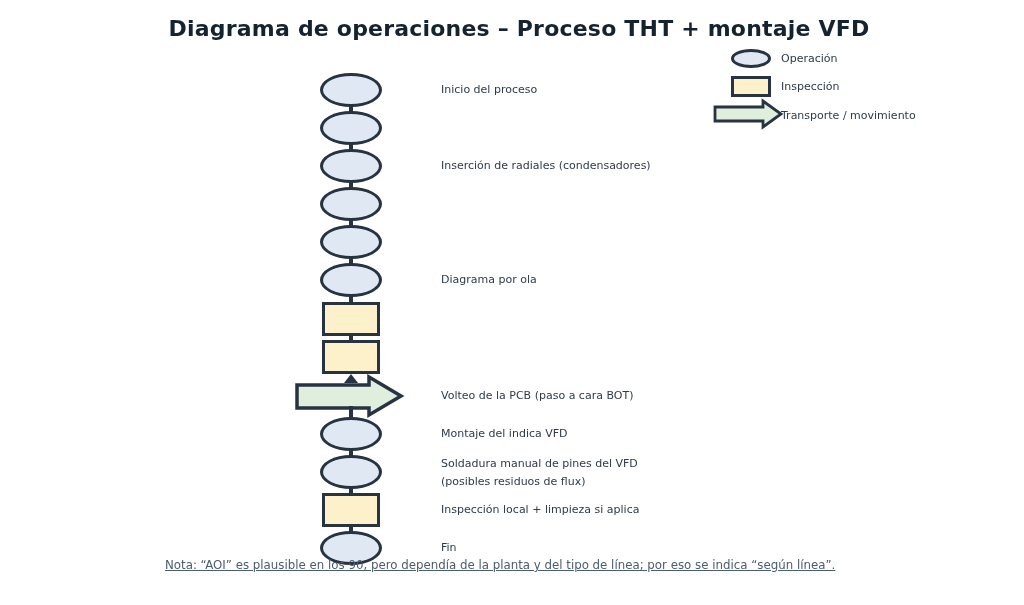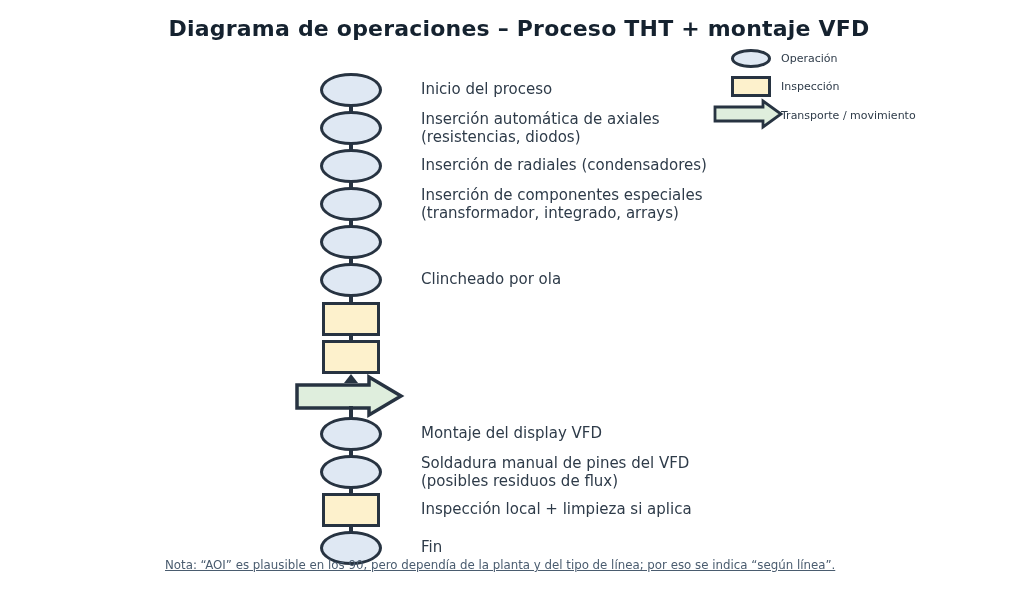--- a/index.html
+++ b/index.html
@@ -65,23 +65,23 @@
     position: absolute;
     left: 315px; top: 374px;
     width: 0; height: 0;
     border-left: 7px solid transparent;
     border-right: 7px solid transparent;
     border-bottom: 9px solid var(--stroke);
     z-index: 4;
   }
   .step-label {
     position: absolute;
-    left: 392px;
+    left: 412px;
     transform: translateY(-50%);
-    font-size: 15px;
+    font-size: 11px;
     line-height: 17.5px;
     color: var(--label_color);
     white-space: pre-line;
     z-index: 2;
   }
   
   .legend-ellipse {
     position: absolute;
     box-sizing: border-box;
     left: 702px; top: 49px;
@@ -162,27 +162,24 @@
   <svg class="arrow-svg" style="left:266px; top:374px" width="110" height="46" viewBox="0 0 110 46">
     <polygon points="2,11 74,11 74,3 106,22 74,41 74,34 2,34" fill="var(--transport_fill)" stroke="var(--stroke)" stroke-width="3.5" stroke-linejoin="miter"></polygon>
   </svg>
 
   <div class="ellipse" style="top:417px"></div>
   <div class="ellipse" style="top:455px"></div>
   <div class="rectshape" style="top:493px"></div>
   <div class="ellipse" style="top:531px"></div>
 
   <div class="step-label" style="top:90px">Inicio del proceso</div>
-  <div class="step-label" style="top:128px">Inserción automática de axiales
-(resistencias, diodos)</div>
   <div class="step-label" style="top:166px">Inserción de radiales (condensadores)</div>
-  <div class="step-label" style="top:204px">Inserción de componentes especiales
-(transformador, integrado, arrays)</div>
-  <div class="step-label" style="top:280px">Clincheado por ola</div>
-  <div class="step-label" style="top:434px">Montaje del display VFD</div>
+  <div class="step-label" style="top:280px">Diagrama por ola</div>
+  <div class="step-label" style="top:396px">Volteo de la PCB (paso a cara BOT)</div>
+  <div class="step-label" style="top:434px">Montaje del indica VFD</div>
   <div class="step-label" style="top:510px">Inspección local + limpieza si aplica</div>
   <div class="step-label" style="top:472px">Soldadura manual de pines del VFD
 (posibles residuos de flux)</div>
   <div class="step-label" style="top:548px">Fin</div>
 
   <div class="note">Nota: “AOI” es plausible en los 90, pero dependía de la planta y del tipo de línea; por eso se indica “según línea”.</div>
 
 </div>
 
 </body></html>

